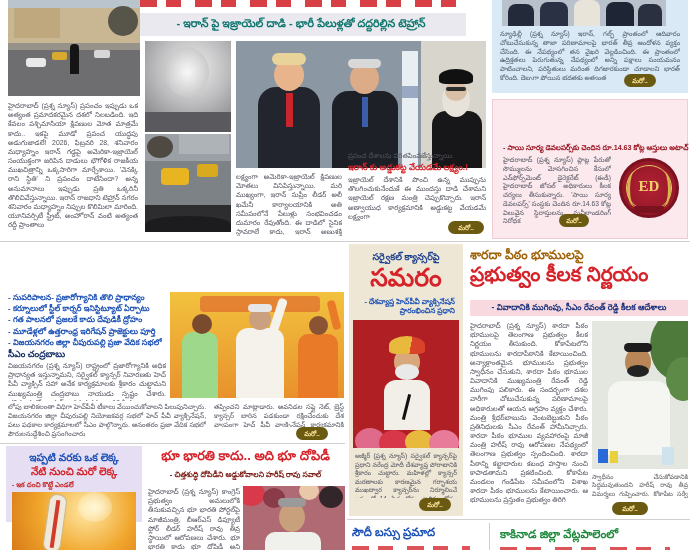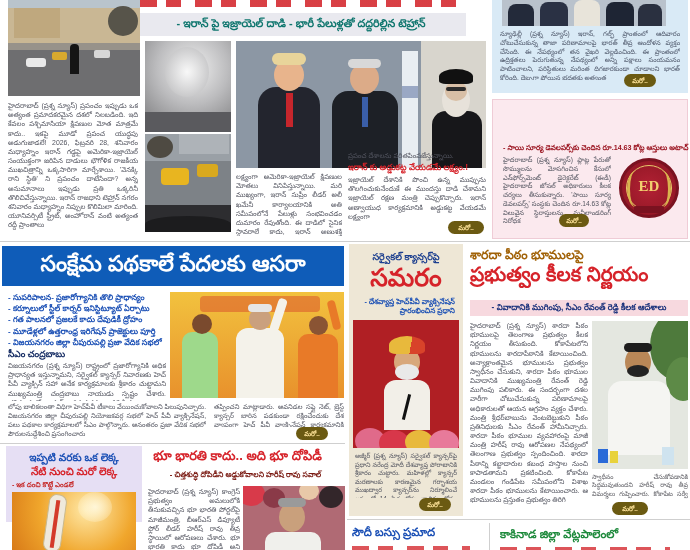--- a/index.html
+++ b/index.html
@@ -93,23 +93,20 @@
       <div style="position:absolute;left:0;top:17px;width:100%;text-align:center;color:#f2cf6e;font-weight:bold;font-size:15px;font-family:'Liberation Serif',serif">ED</div>
       <div style="position:absolute;left:5px;top:10px;width:14px;height:36px;border-left:3px solid #d9b34e;border-radius:50%"></div>
       <div style="position:absolute;right:5px;top:10px;width:14px;height:36px;border-right:3px solid #d9b34e;border-radius:50%"></div>
       <div style="position:absolute;left:12px;bottom:2px;width:30px;height:7px;background:#7a1220;border-radius:2px"></div>
     </div>
     <div class="more" style="left:66px;top:114px;width:30px">మరో..</div>
   </div>
 
   <div class="hr" style="left:0;top:241px;width:690px"></div>
 
-  <div class="abs" style="left:2px;top:246px;width:342px;height:40px;background:#0f5cb8;display:flex;align-items:center;justify-content:center">
-    <span style="color:#ffffff;font-weight:bold;font-size:22px;white-space:nowrap">సంక్షేమ పథకాలే పేదలకు ఆసరా</span>
-  </div>
 
   <div class="abs" style="left:8px;top:292px;width:162px;color:#1a4fb5;font-weight:bold;font-size:8px;line-height:1.4">
     <div>- సుపరిపాలన- ప్రజారోగ్యానికి తొలి ప్రాధాన్యం</div>
     <div>- కర్నూలులో స్టీల్ కార్నర్ ఇనిస్టిట్యూట్ ఏర్పాటు</div>
     <div>- గత పాలనలో ప్రజలకే కాదు దేవుడికీ ద్రోహం</div>
     <div>- మూడేళ్లలో ఉత్తరాంధ్ర ఇరిగేషన్ ప్రాజెక్టులు పూర్తి</div>
     <div>- విజయనగరం జిల్లా చీపురుపల్లి ప్రజా వేదిక సభలో</div>
   </div>
   <div class="abs" style="left:8px;top:349px;color:#132a62;font-weight:bold;font-size:9px">సీఎం చంద్రబాబు</div>
   <div class="abs bt" style="left:8px;top:361px;width:158px;height:40px">విజయనగరం (ప్రశ్న న్యూస్) రాష్ట్రంలో ప్రజారోగ్యానికి అధిక ప్రాధాన్యత ఇస్తున్నామని, సర్వైకల్ క్యాన్సర్ నివారణకు హెచ్ పీవీ వ్యాక్సిన్ సహా అనేక కార్యక్రమాలకు శ్రీకారం చుట్టామని ముఖ్యమంత్రి చంద్రబాబు నాయుడు స్పష్టం చేశారు. భవిష్యత్తులో క్యాన్సర్ బారిన పడకుండా 18 ఏళ్ల</div>
@@ -177,21 +174,21 @@
     <div style="position:absolute;left:0;top:5px;width:100%;text-align:center;color:#1a4fb5;font-weight:bold;font-size:10.5px">ఇప్పటి వరకు ఒక లెక్క</div>
     <div style="position:absolute;left:0;top:19px;width:100%;text-align:center;color:#d6232a;font-weight:bold;font-size:10.5px">నేటి నుంచి మరో లెక్క</div>
     <div style="position:absolute;left:6px;top:35px;color:#c62a2a;font-weight:bold;font-size:7px">- ఇక దంచి కొట్టే ఎండలే</div>
     <div class="ph" style="left:6px;top:46px;width:124px;height:58px;background:radial-gradient(circle at 60% 30%,#ffe9a8,#f0a62c 55%,#d87a18)">
       <i style="left:34px;top:2px;width:16px;height:56px;background:#efe9dc;border-radius:8px;transform:rotate(8deg);border:1px solid #c9b98e"></i>
       <i style="left:41px;top:8px;width:4px;height:48px;background:#d43a2a;transform:rotate(8deg)"></i>
       <i class="c" style="left:66px;top:0;width:34px;height:30px;background:radial-gradient(#fff6d8,rgba(255,246,216,0))"></i>
     </div>
   </div>
 
-  <div class="abs" style="left:138px;top:448px;width:199px;text-align:center;color:#d6232a;font-weight:bold;font-size:13px;white-space:nowrap">భూ భారతి కాదు.. అది భూ దోపిడీ</div>
+  <div class="abs" style="left:146px;top:448px;width:199px;text-align:center;color:#d6232a;font-weight:bold;font-size:13px;white-space:nowrap">భూ భారతి కాదు.. అది భూ దోపిడీ</div>
   <div class="abs" style="left:146px;top:470px;width:199px;text-align:center;color:#7a1a12;font-weight:bold;font-size:7.6px;white-space:nowrap">- చిత్తశుద్ధి దోపిడీని అడ్డుకోవాలని హరీష్ రావు సవాల్</div>
   <div class="abs bt" style="left:148px;top:487px;width:92px;height:63px">హైదరాబాద్ (ప్రశ్న న్యూస్) కాంగ్రెస్ ప్రభుత్వం అమలులోకి తీసుకువచ్చిన భూ భారతి పోర్టల్‌పై మాజీమంత్రి, బీఆర్ఎస్ డిప్యూటీ ఫ్లోర్ లీడర్ హరీష్ రావు తీవ్ర స్థాయిలో ఆరోపణలు చేశారు. భూ భారతి కాదు భూ దోపిడీ అని ఆయన విమర్శించారు. ఎంతో గొప్పగా చెప్పుకుంటూ తీసుకొచ్చిన భూ భారతి పోర్టల్, ఇపుడు అక్రమార్కులకు</div>
 
   <div class="ph" style="left:243px;top:486px;width:102px;height:64px;background:#b06a74">
     <i class="c" style="left:-6px;top:-4px;width:28px;height:24px;background:#d83a4a"></i>
     <i class="c" style="left:20px;top:2px;width:22px;height:20px;background:#8a3a48"></i>
     <i class="c" style="left:76px;top:0;width:24px;height:22px;background:#33262a"></i>
     <i class="c" style="left:56px;top:-4px;width:20px;height:18px;background:#e8c8a8"></i>
     <i style="left:22px;top:46px;width:56px;height:18px;background:#f0f0ec;border-radius:10px 10px 0 0"></i>
     <i class="c" style="left:36px;top:16px;width:26px;height:30px;background:#c9a07c"></i>

